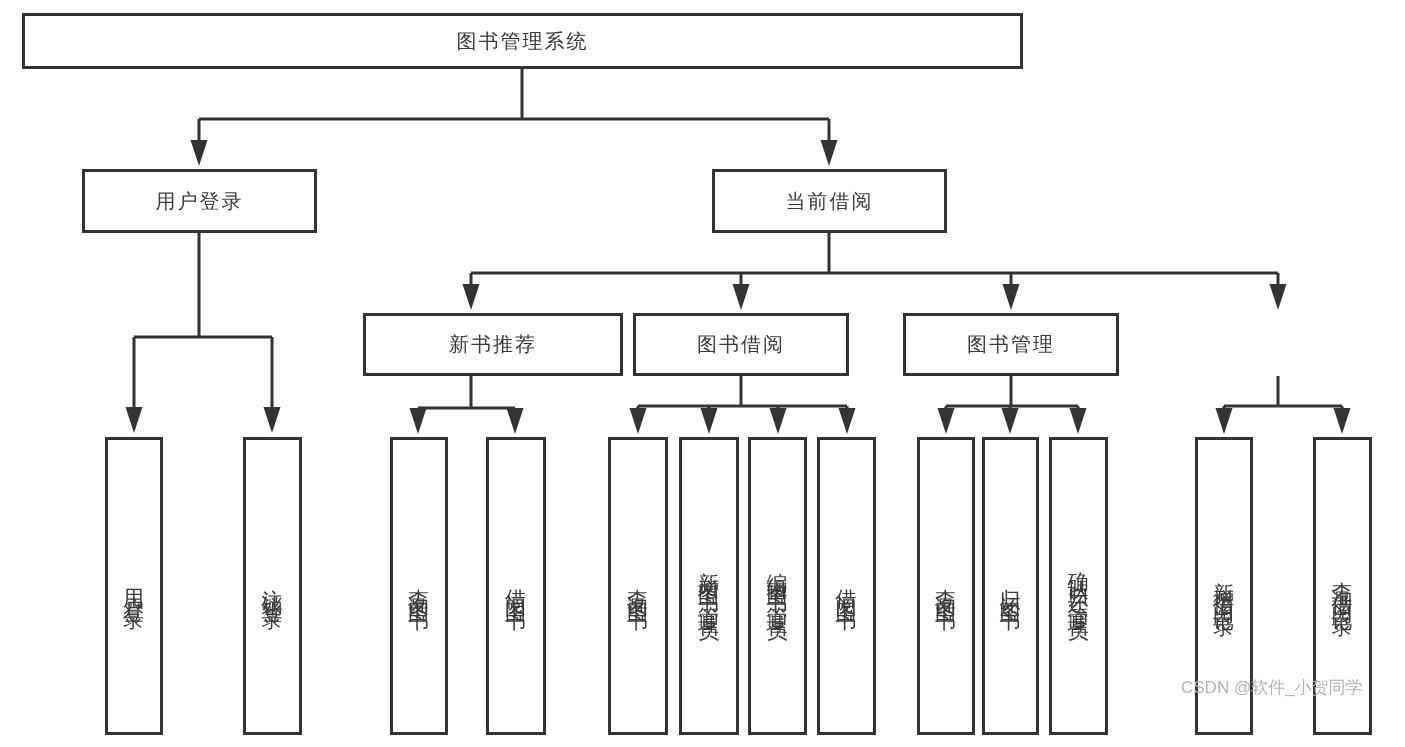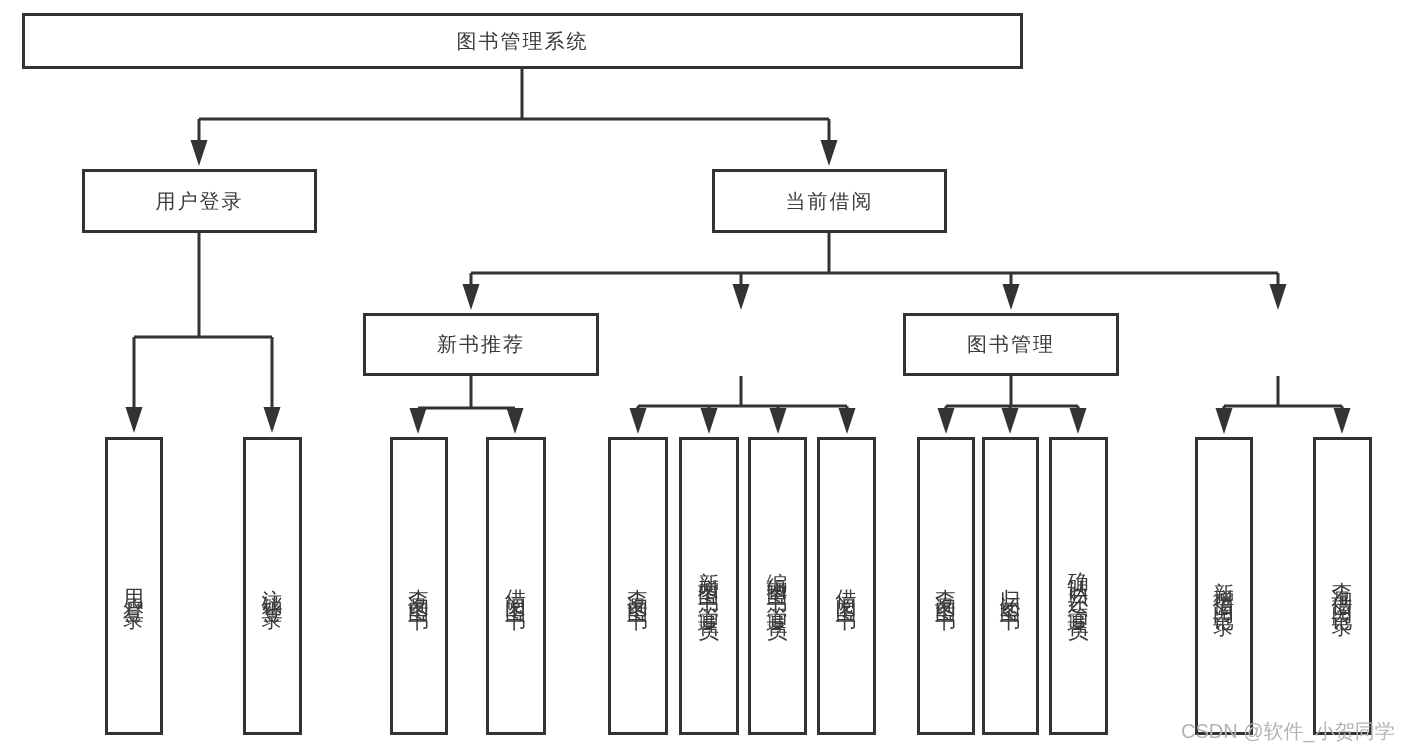--- a/index.html
+++ b/index.html
@@ -48,22 +48,22 @@
   .box.v span {
     writing-mode: vertical-rl;
     text-orientation: mixed;
     font-size: 21px;
     line-height: 1;
     letter-spacing: 7px;
   }
   .watermark {
     position: absolute;
     left: 1181px;
-    top: 718px;
-    font-size: 20px;
+    top: 676px;
+    font-size: 17px;
     color: var(--watermark);
     white-space: nowrap;
     z-index: 10;
   }
 </style>
 </head>
 <body>
 
 <div class="canvas">
 
@@ -105,22 +105,25 @@
     <span>图书管理系统</span>
   </div>
 
   <div class="box h" style="left:82px;top:169px;width:235px;height:64px">
     <span>用户登录</span>
   </div>
   <div class="box h" style="left:712px;top:169px;width:235px;height:64px">
     <span>当前借阅</span>
   </div>
 
-  <div class="box h" style="left:363px;top:313px;width:236px;height:63px">
+  <div class="box h" style="left:363px;top:313px;width:260px;height:63px">
     <span>新书推荐</span>
+  </div>
+  <div class="box h" style="left:633px;top:313px;width:216px;height:63px">
+    <span>图书借阅</span>
   </div>
   <div class="box h" style="left:903px;top:313px;width:216px;height:63px">
     <span>图书管理</span>
   </div>
 
   <div class="box v" style="left:105px;top:437px;width:58px;height:298px">
     <span>用户登录</span>
   </div>
   <div class="box v" style="left:243px;top:437px;width:59px;height:298px">
     <span>注销登录</span>

